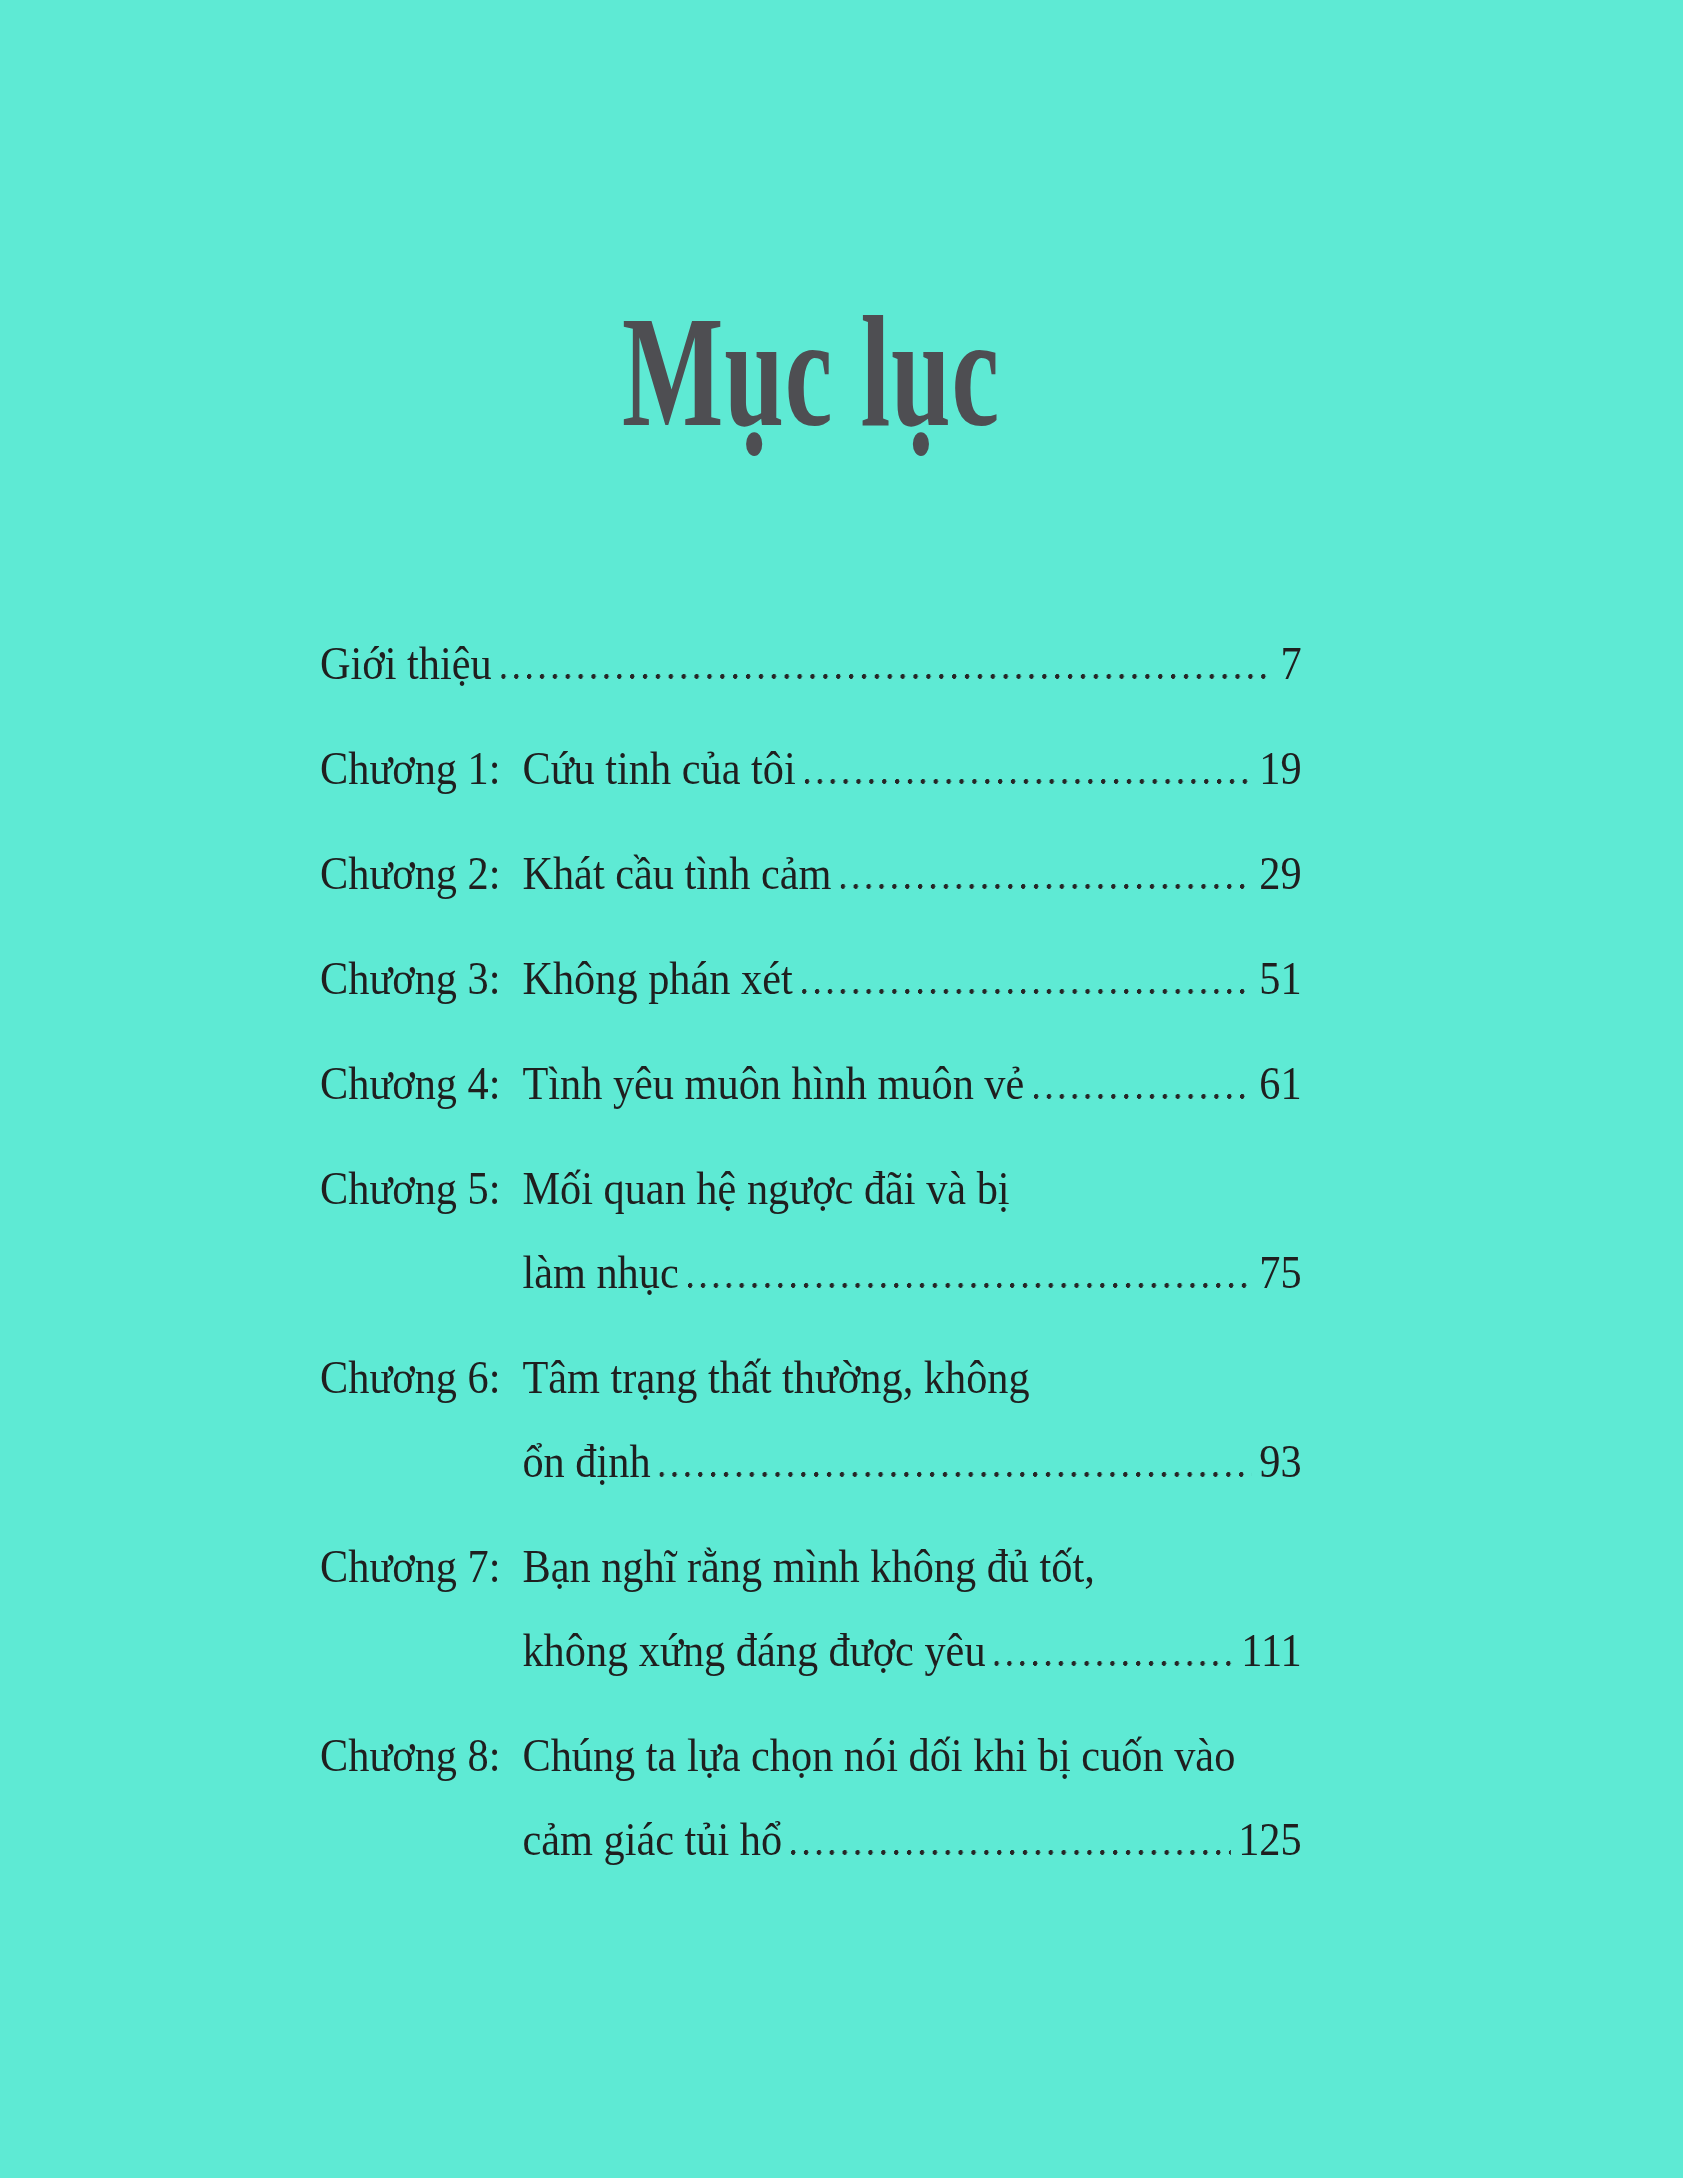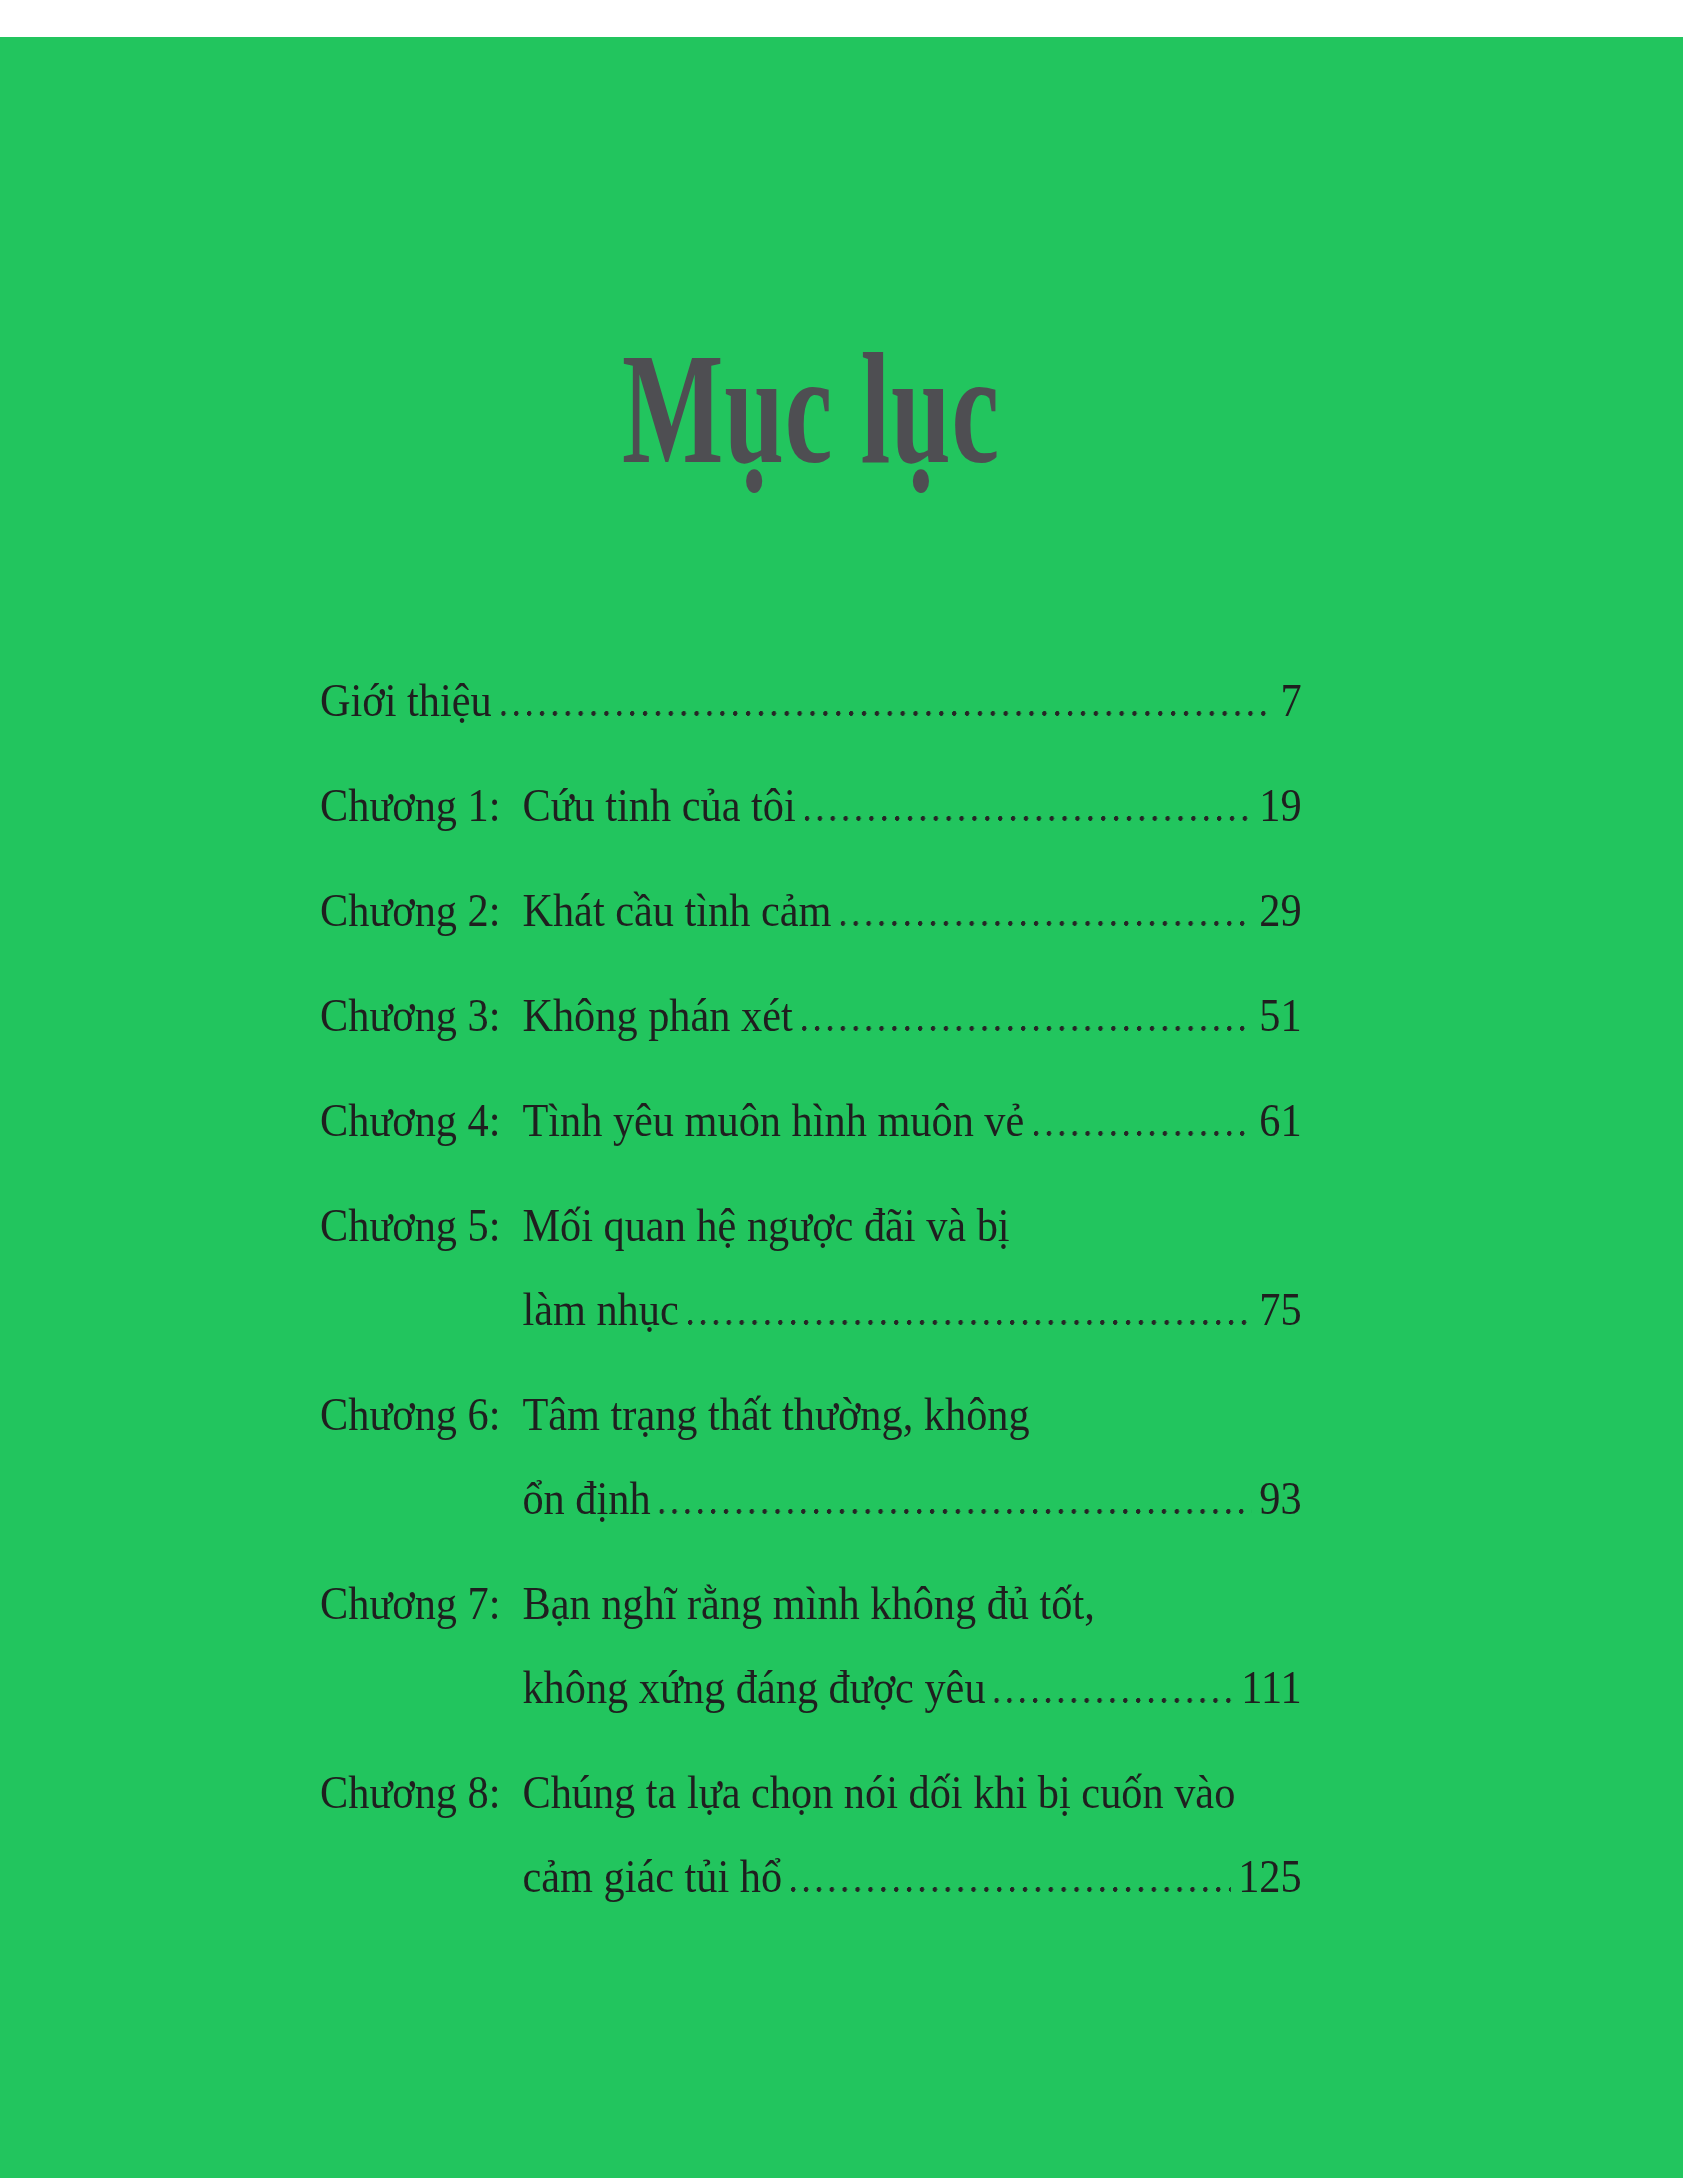--- a/index.html
+++ b/index.html
@@ -7,23 +7,22 @@
     padding: 0;
     background: #ffffff;
     width: 1683px;
     height: 2178px;
     position: relative;
     font-family: "Liberation Serif", serif;
   }
   .page {
     position: absolute;
     inset: 0;
-    background: #22c55e;
+    background: #5eead4;
     overflow: hidden;
-    margin-top: 37px;
   }
   .doc-title {
     position: absolute;
     top: 293px;
     left: 320px;
     width: 982px;
     text-align: center;
     font-size: 158px;
     line-height: 1;
     font-weight: 700;

